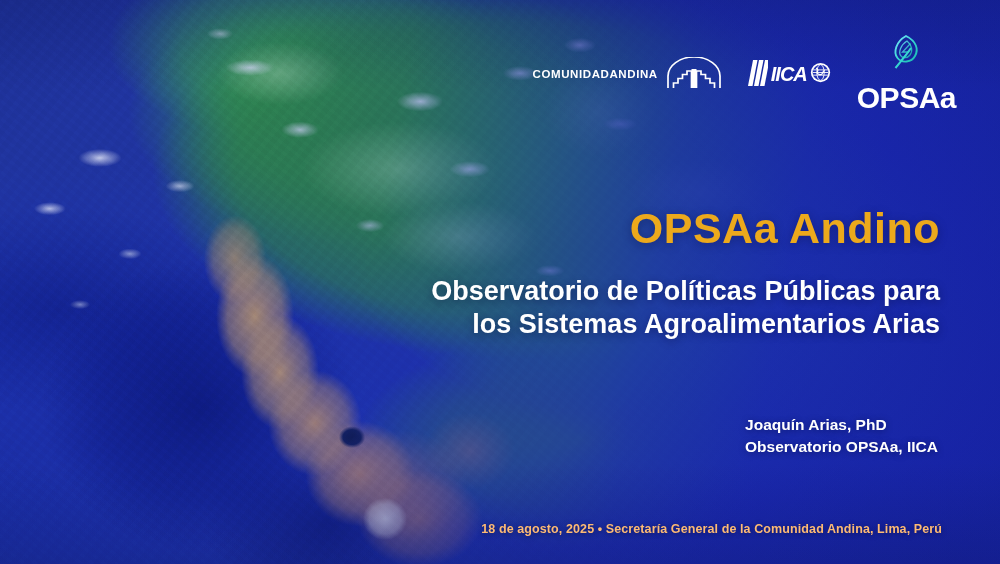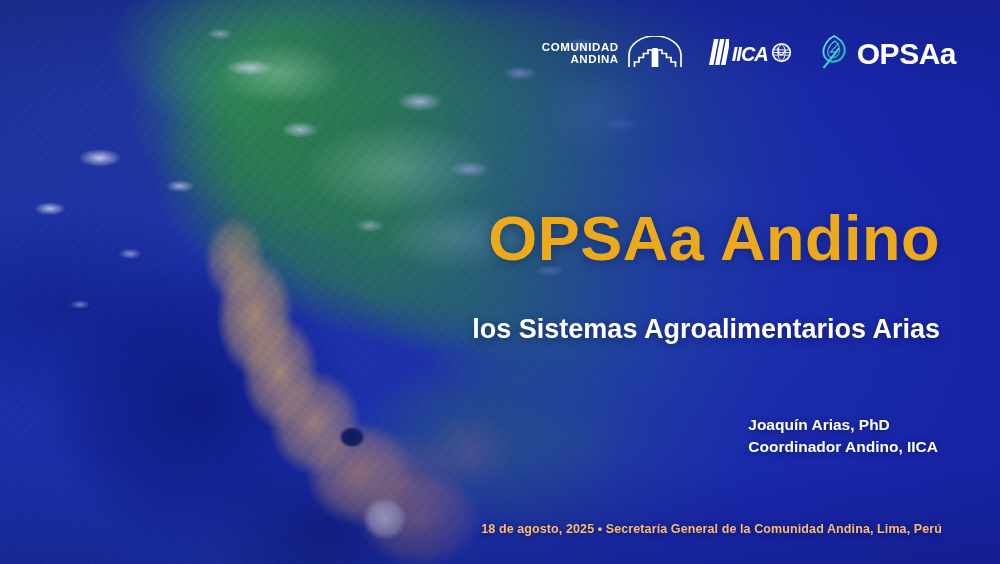--- a/index.html
+++ b/index.html
@@ -138,21 +138,20 @@
     gap: 26px;
     z-index: 6;
   }
   .logo-can {
     display: flex;
     align-items: center;
     gap: 8px;
   }
   .can-words {
     display: flex;
-    flex-direction: column;
     align-items: flex-end;
     line-height: 1.04;
     color: #ffffff;
     font-weight: bold;
     font-size: 11.5px;
     letter-spacing: .6px;
   }
   .logo-iica {
     display: flex;
     align-items: center;
@@ -163,44 +162,45 @@
     font-weight: bold;
     font-style: italic;
     font-size: 20px;
     letter-spacing: -1px;
     font-family: "Liberation Sans", sans-serif;
   }
   .logo-opsaa {
     display: flex;
     align-items: center;
     gap: 7px;
+    flex-direction: column;
   }
   .opsaa-word {
     color: #ffffff;
     font-weight: bold;
     font-size: 30px;
     letter-spacing: -.5px;
   }
 
   
   #text-block {
     position: absolute;
     right: 60px;
     top: 206px;
     width: 620px;
     text-align: right;
     z-index: 6;
   }
   #main-title {
     color: #eca91c;
-    font-size: 63px;
+    font-size: 43px;
     font-weight: bold;
     letter-spacing: .5px;
     line-height: 1.04;
-    margin: 0 0 8px 0;
+    margin: 0 0 24px 0;
     text-shadow: 0 2px 10px rgba(8,14,60,.38);
   }
   #subtitle {
     color: #ffffff;
     font-size: 27px;
     font-weight: bold;
     line-height: 1.24;
     margin: 0;
     text-shadow: 0 2px 9px rgba(8,14,60,.45);
   }
@@ -307,25 +307,25 @@
         </svg>
       </span>
       <span class="opsaa-word">OPSAa</span>
     </div>
 
   </div>
 
   <div id="text-block">
     <h1 id="main-title">OPSAa Andino</h1>
     <p id="subtitle">
-      <br>
+      <span>Observatorio de Políticas Públicas para</span><br>
       <span>los Sistemas Agroalimentarios Arias</span>
     </p>
   </div>
 
   <div id="author-block">
     <div>Joaquín Arias, PhD</div>
-    <div>Coordinador Andino, IICA</div>
+    <div>Observatorio OPSAa, IICA</div>
   </div>
 
   <div id="footer-line">18 de agosto, 2025 • Secretaría General de la Comunidad Andina, Lima, Perú</div>
 
 </div>
 
 </body></html>

